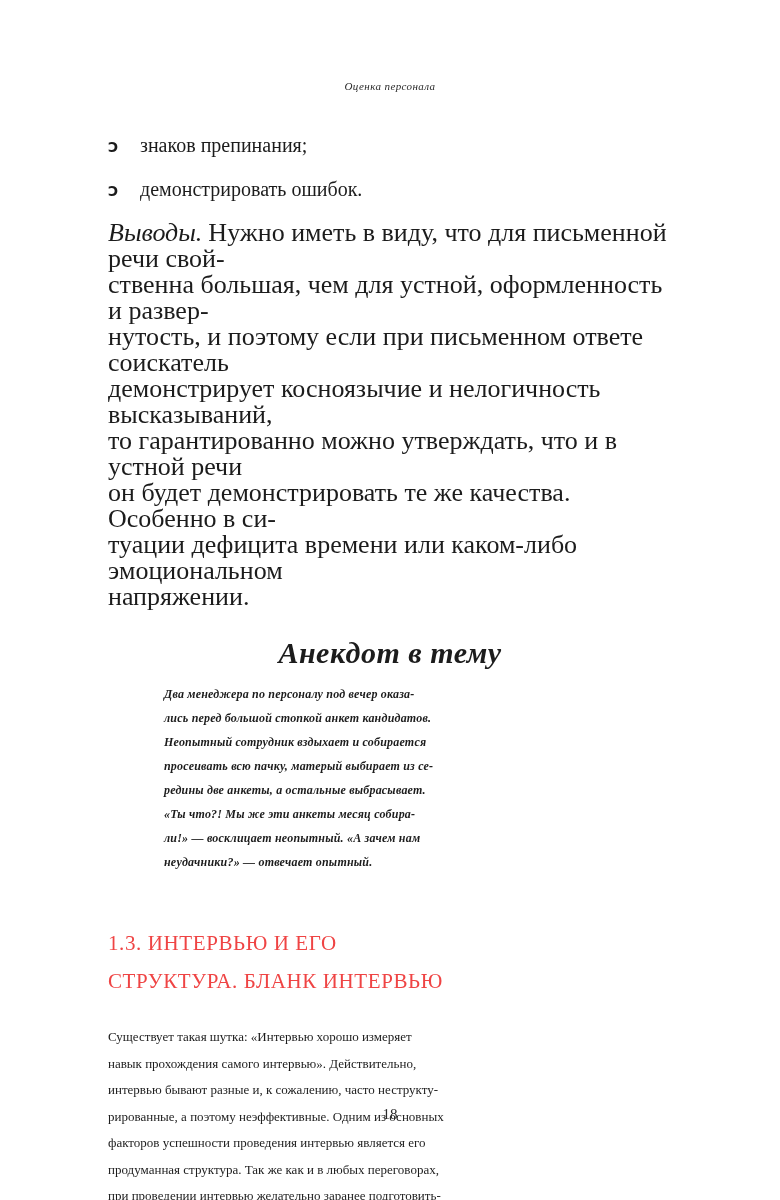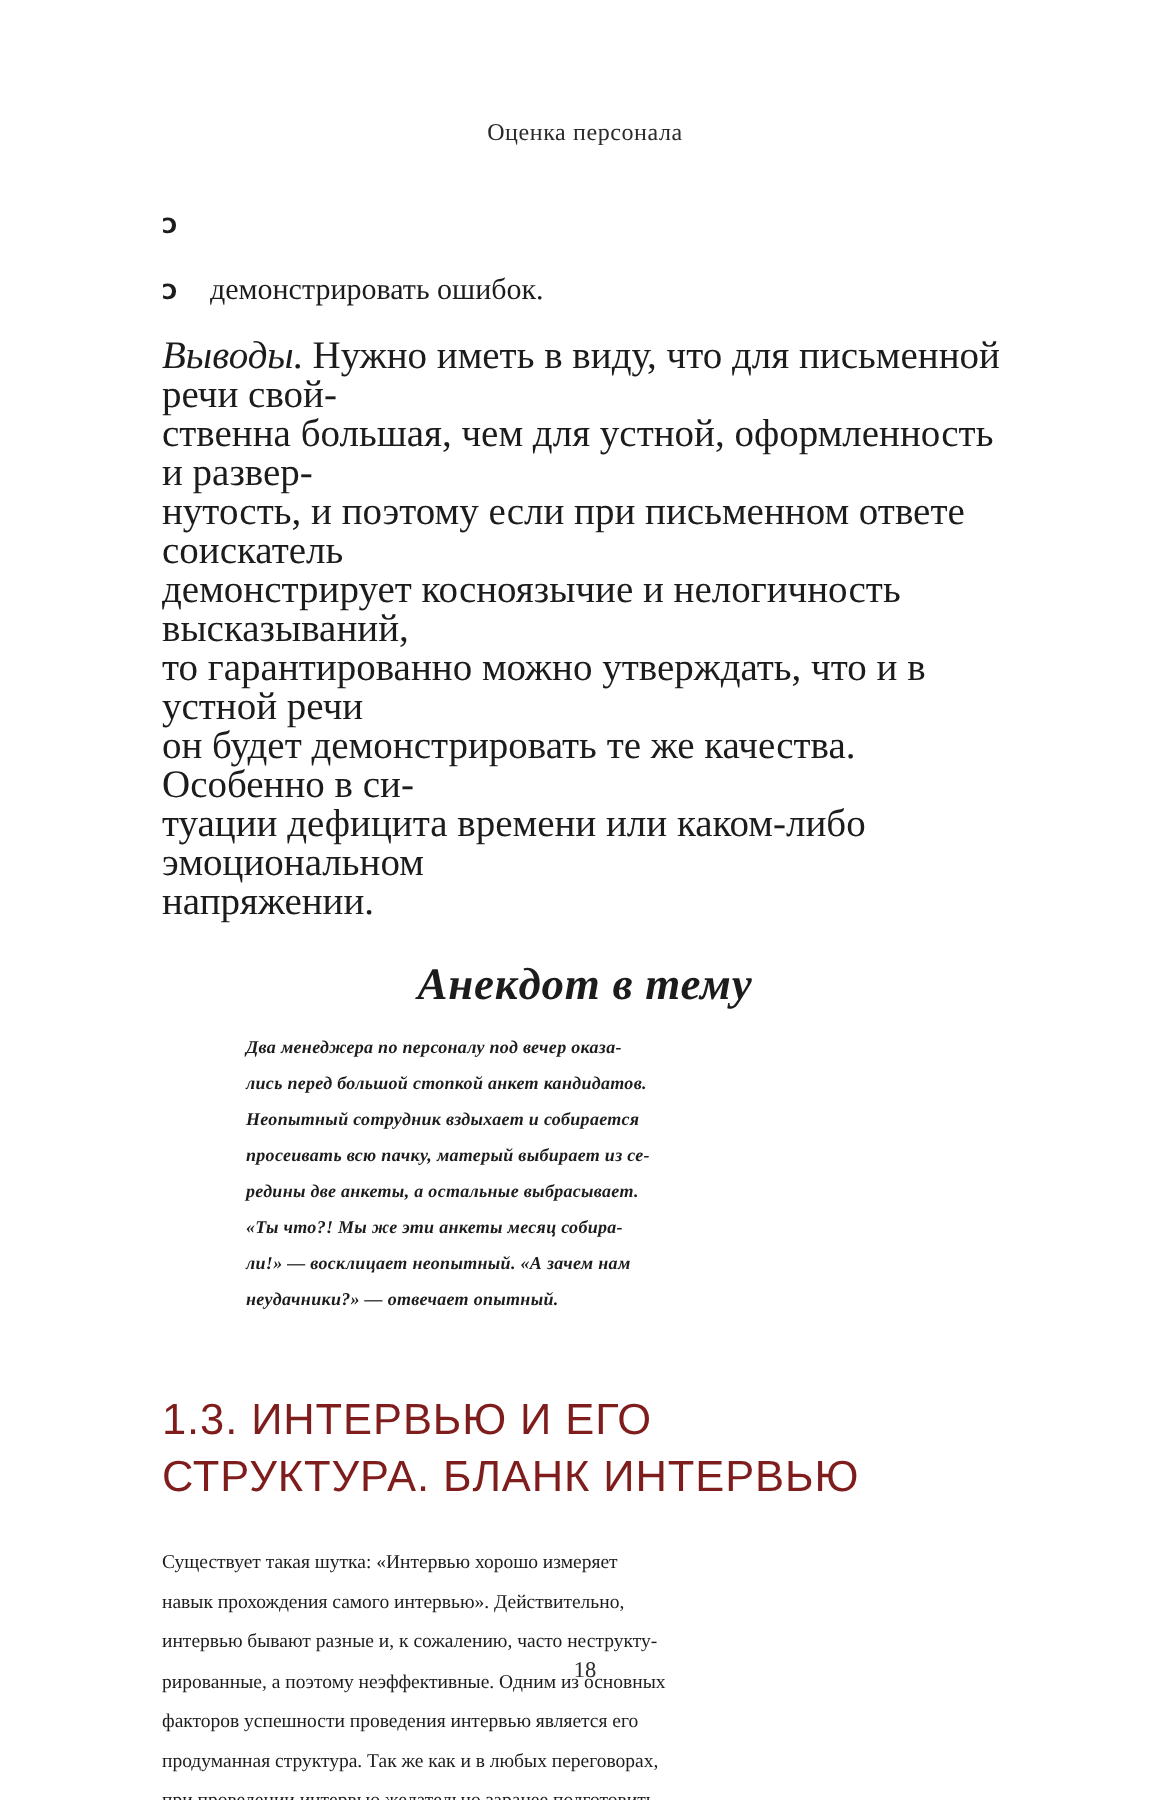--- a/index.html
+++ b/index.html
@@ -16,23 +16,24 @@
     overflow: hidden;
   }
   .page {
     position: relative;
     width: 780px;
     height: 1200px;
   }
   .running-head {
     padding-top: 80px;
     text-align: center;
-    font-size: 16px;
+    font-size: 11px;
     letter-spacing: 0.4px;
     color: #2a2a2a;
+    font-style: italic;
   }
   .content {
     margin: 0 108px;
   }
   
   .bullets {
     margin-top: 40px;
   }
   .bullet-item {
     display: flex;
@@ -77,26 +78,26 @@
     width: 468px;
     font-size: 12px;
     line-height: 24px;
     font-style: italic;
     font-weight: 600;
     letter-spacing: 0.2px;
   }
   
   .section-heading {
     margin-top: 50px;
-    font-family: Liberation Sans, sans-serif;
+    font-family: Liberation Serif, serif;
     font-weight: 400;
-    font-size: 29px;
+    font-size: 21px;
     line-height: 38px;
     letter-spacing: 0.6px;
-    color: #7f1d1d;
+    color: #ef4444;
   }
   
   .section-paragraph {
     margin-top: 24px;
     font-size: 13px;
     line-height: 26.5px;
   }
   .page-number {
     position: absolute;
     left: 0;
@@ -112,20 +113,21 @@
 
 <div class="page">
 
   <div class="running-head">Оценка персонала</div>
 
   <div class="content">
 
     <div class="bullets">
       <div class="bullet-item">
         <span class="bullet-marker">Ɔ</span>
+        <span>знаков препинания;</span>
       </div>
       <div class="bullet-item">
         <span class="bullet-marker">Ɔ</span>
         <span>демонстрировать ошибок.</span>
       </div>
     </div>
 
     <p class="conclusions">
       <span class="lead-italic">Выводы.</span><span class="multiline">Нужно иметь в виду, что для письменной речи свой-
 ственна большая, чем для устной, оформленность и развер-

